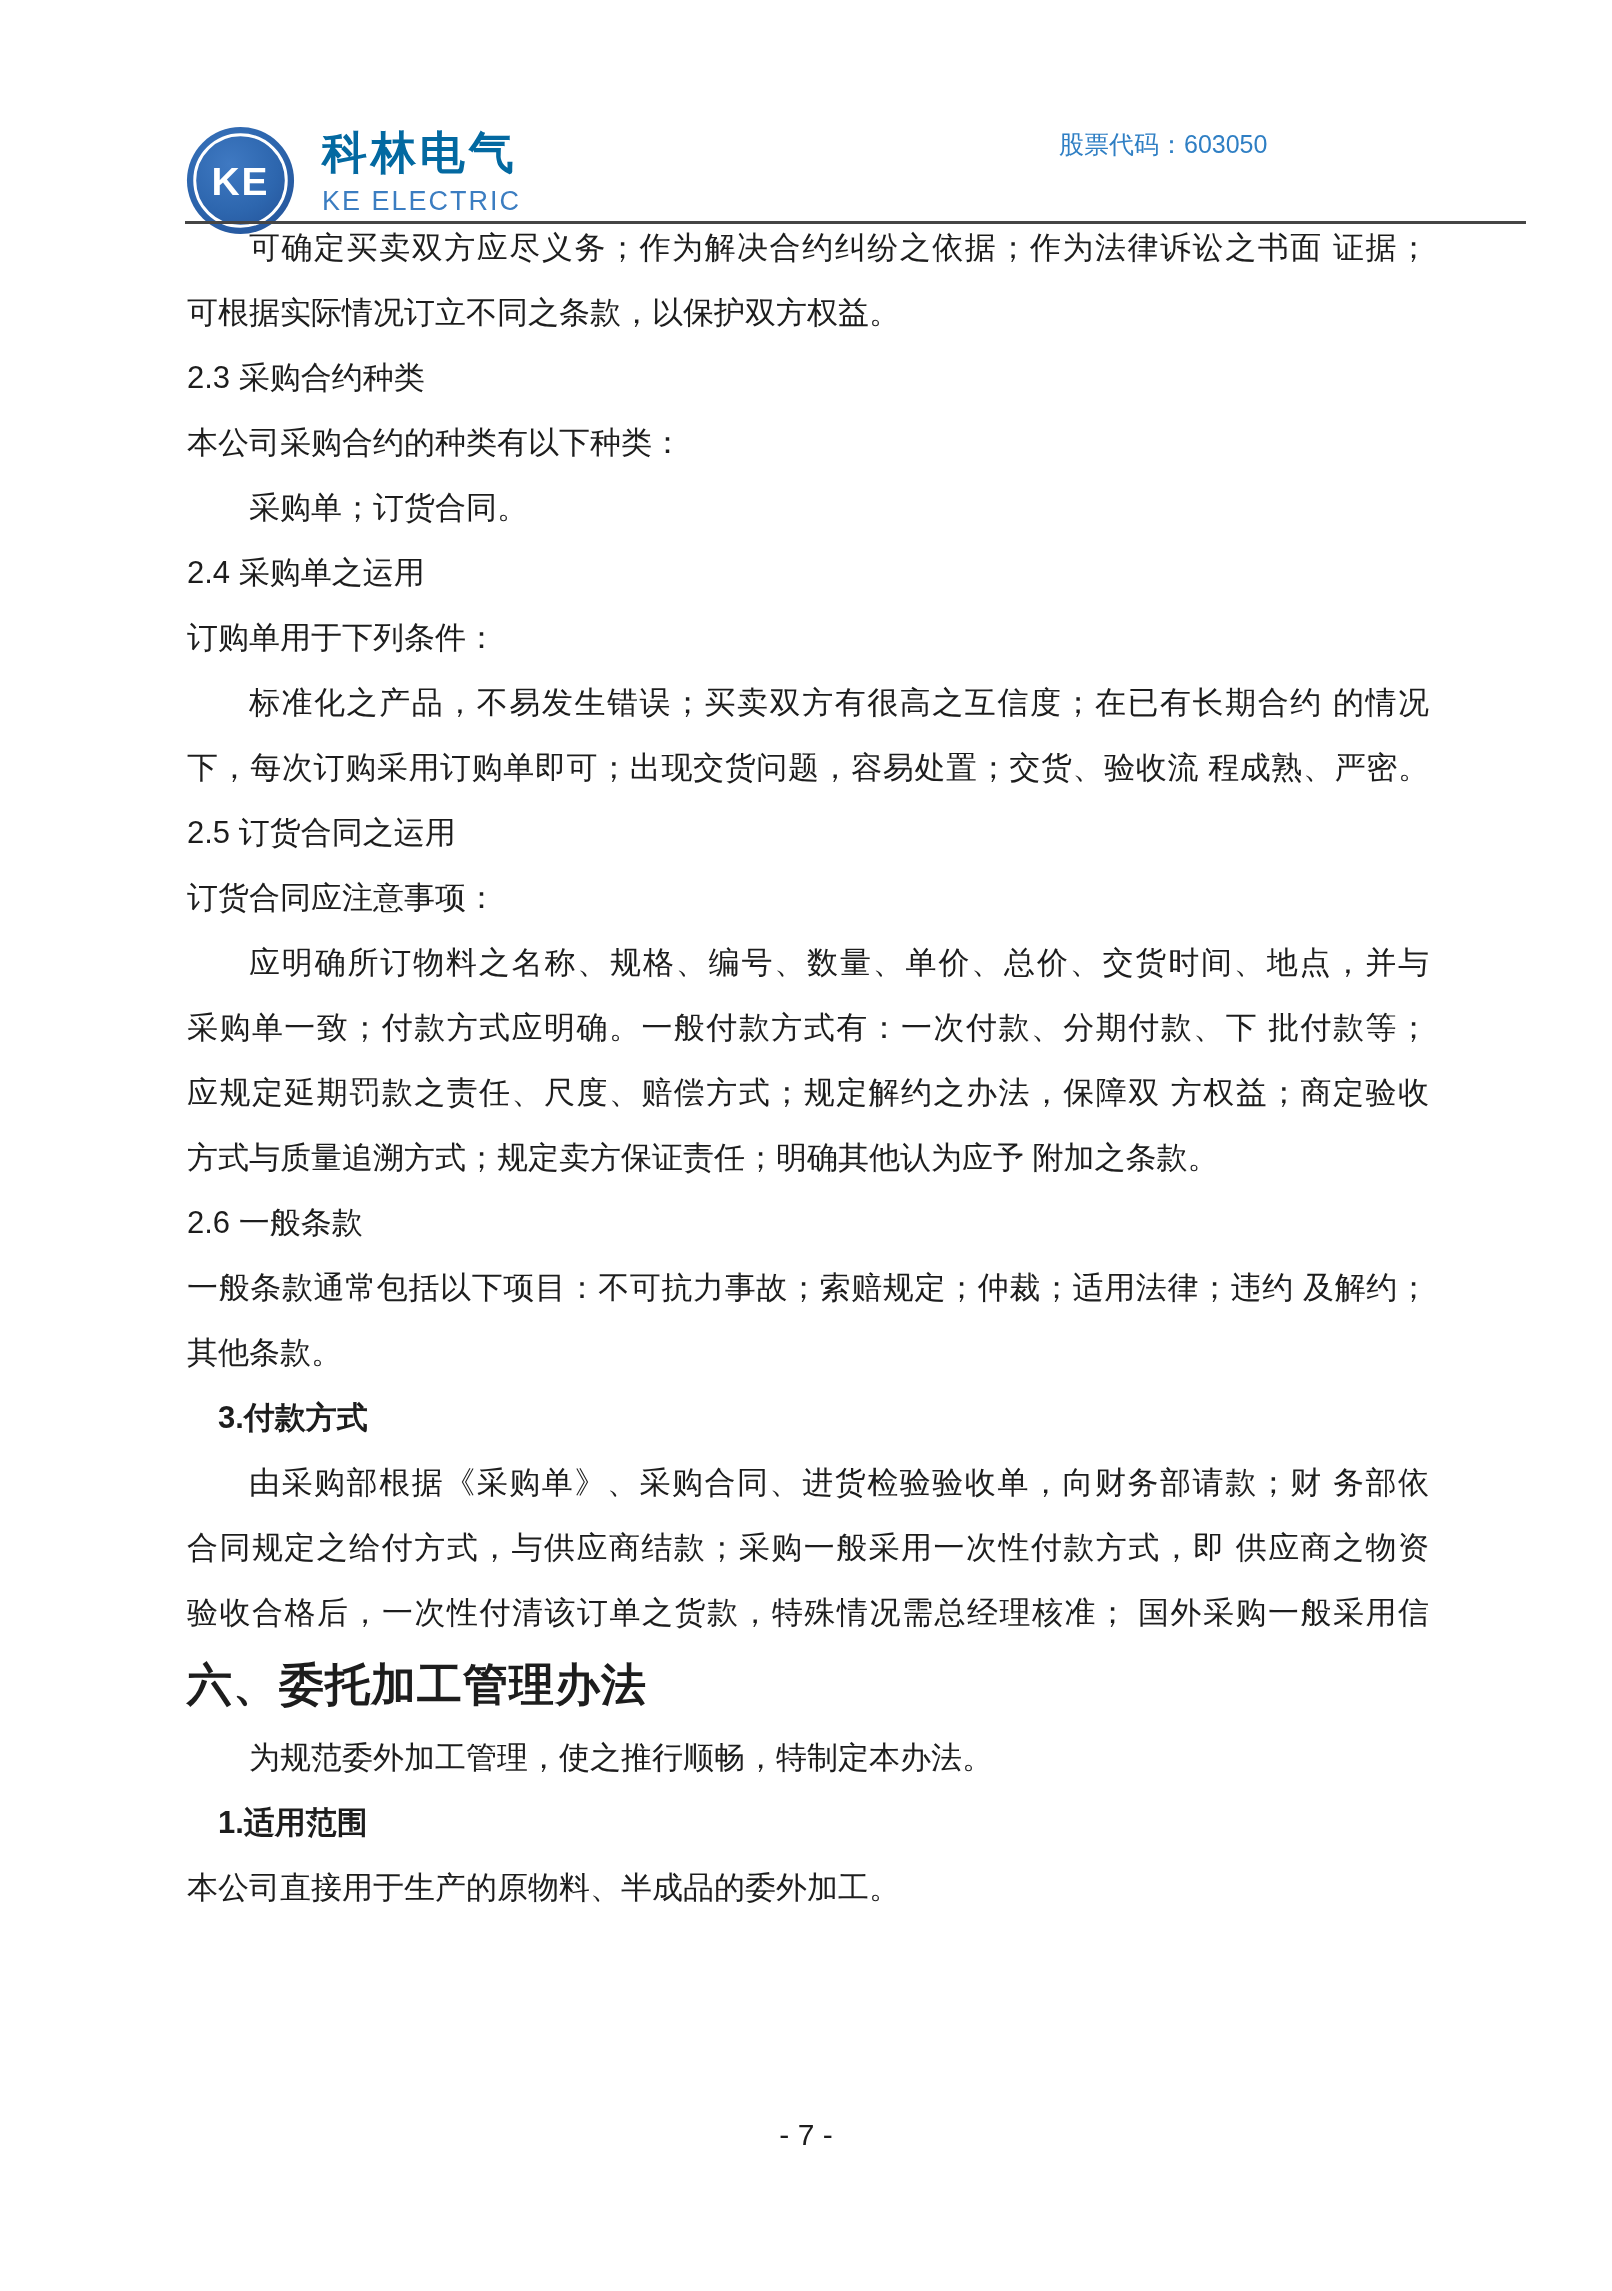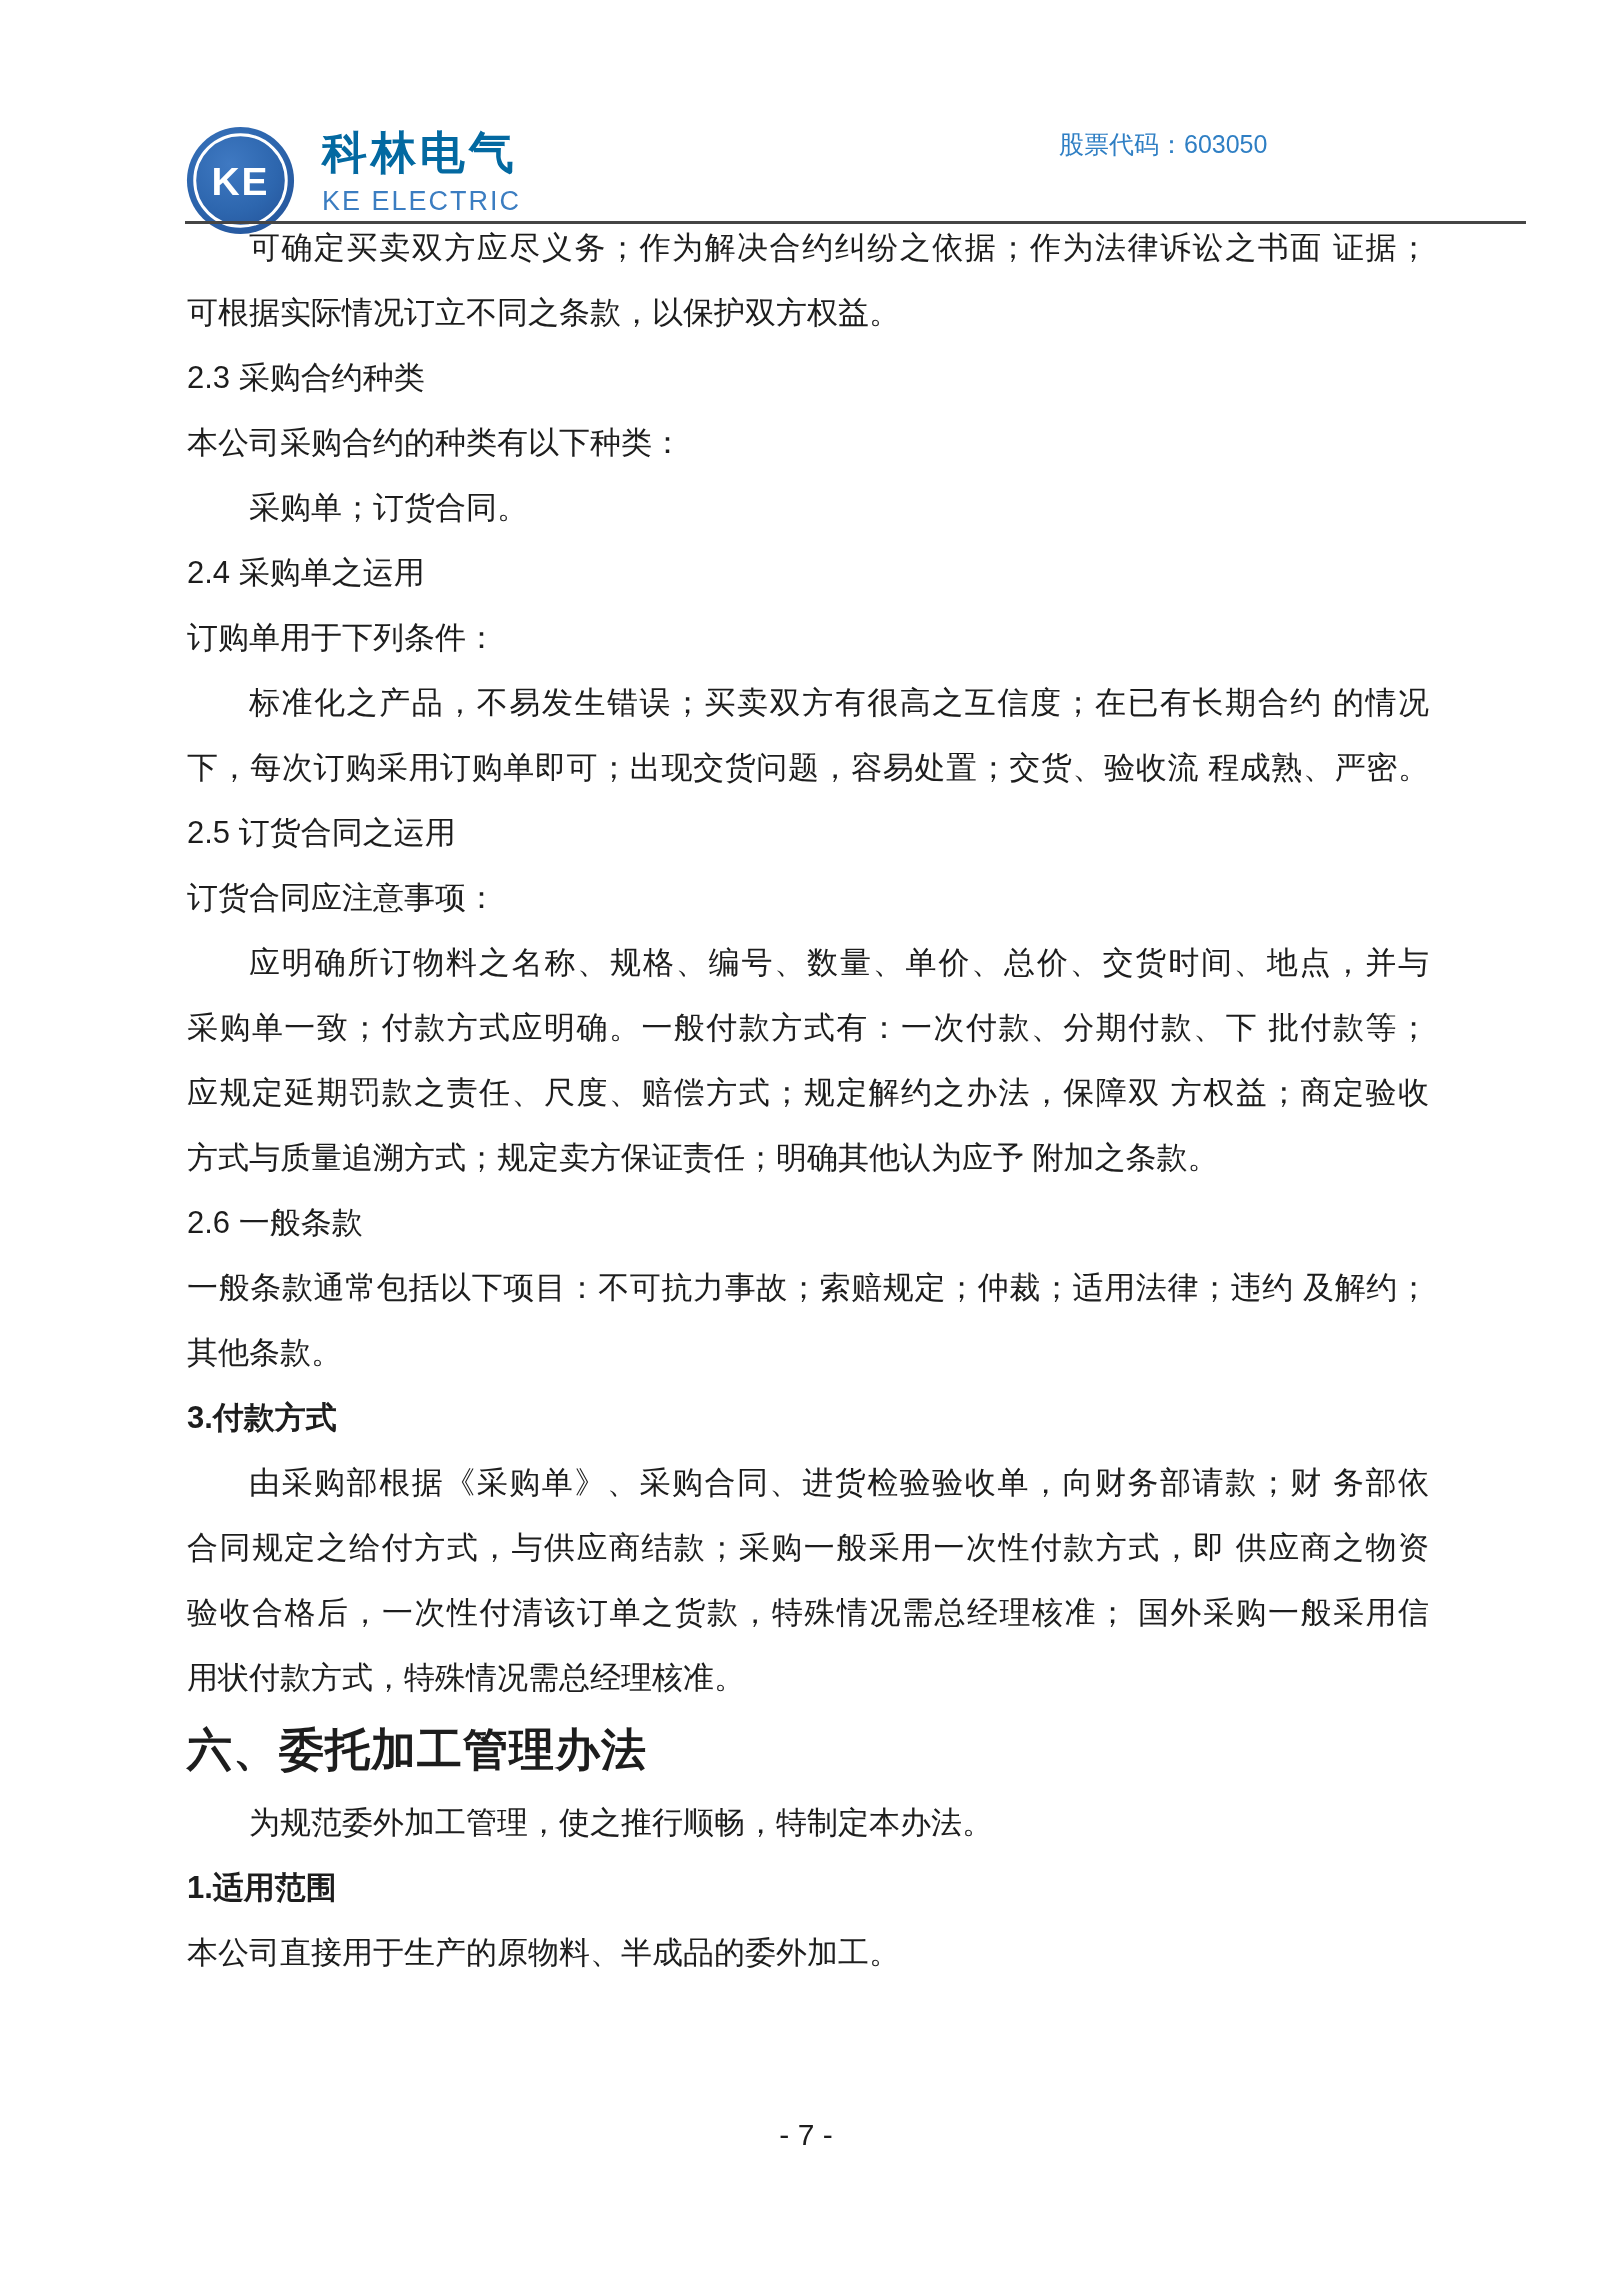--- a/index.html
+++ b/index.html
@@ -44,21 +44,21 @@
   .line {
     font-size:31px; height:65px; line-height:65px;
     white-space:nowrap; overflow:visible;
   }
   .line.j {
     white-space:normal;
     text-align:justify;
     text-align-last:justify;
   }
   .line.indent { text-indent:62px; }
-  .line.bold { font-weight:bold; }
+  .line.bold { font-weight:bold;margin-left:31px; }
   .line.heading {
     font-size:45px; font-weight:bold;
     height:80px; line-height:80px; letter-spacing:1px;
   }
   
   .footer {
     position:absolute; left:0; top:2118px; width:1612px;
     text-align:center; font-size:30px; color:#1d1d1d;
   }
 </style>
@@ -112,21 +112,20 @@
     <div class="line j">采购单一致；付款方式应明确。一般付款方式有：一次付款、分期付款、下 批付款等；</div>
     <div class="line j">应规定延期罚款之责任、尺度、赔偿方式；规定解约之办法，保障双 方权益；商定验收</div>
     <div class="line">方式与质量追溯方式；规定卖方保证责任；明确其他认为应予 附加之条款。</div>
     <div class="line">2.6 一般条款</div>
     <div class="line j">一般条款通常包括以下项目：不可抗力事故；索赔规定；仲裁；适用法律；违约 及解约；</div>
     <div class="line">其他条款。</div>
     <div class="line bold">3.付款方式</div>
     <div class="line indent j">由采购部根据《采购单》、采购合同、进货检验验收单，向财务部请款；财 务部依</div>
     <div class="line j">合同规定之给付方式，与供应商结款；采购一般采用一次性付款方式，即 供应商之物资</div>
     <div class="line j">验收合格后，一次性付清该订单之货款，特殊情况需总经理核准； 国外采购一般采用信</div>
-    <div class="line">用状付款方式，特殊情况需总经理核准。</div>
     <div class="line heading">六、委托加工管理办法</div>
     <div class="line indent">为规范委外加工管理，使之推行顺畅，特制定本办法。</div>
     <div class="line bold">1.适用范围</div>
     <div class="line">本公司直接用于生产的原物料、半成品的委外加工。</div>
   </div>
 
   <div class="footer">- 7 -</div>
 
 </div>
 

